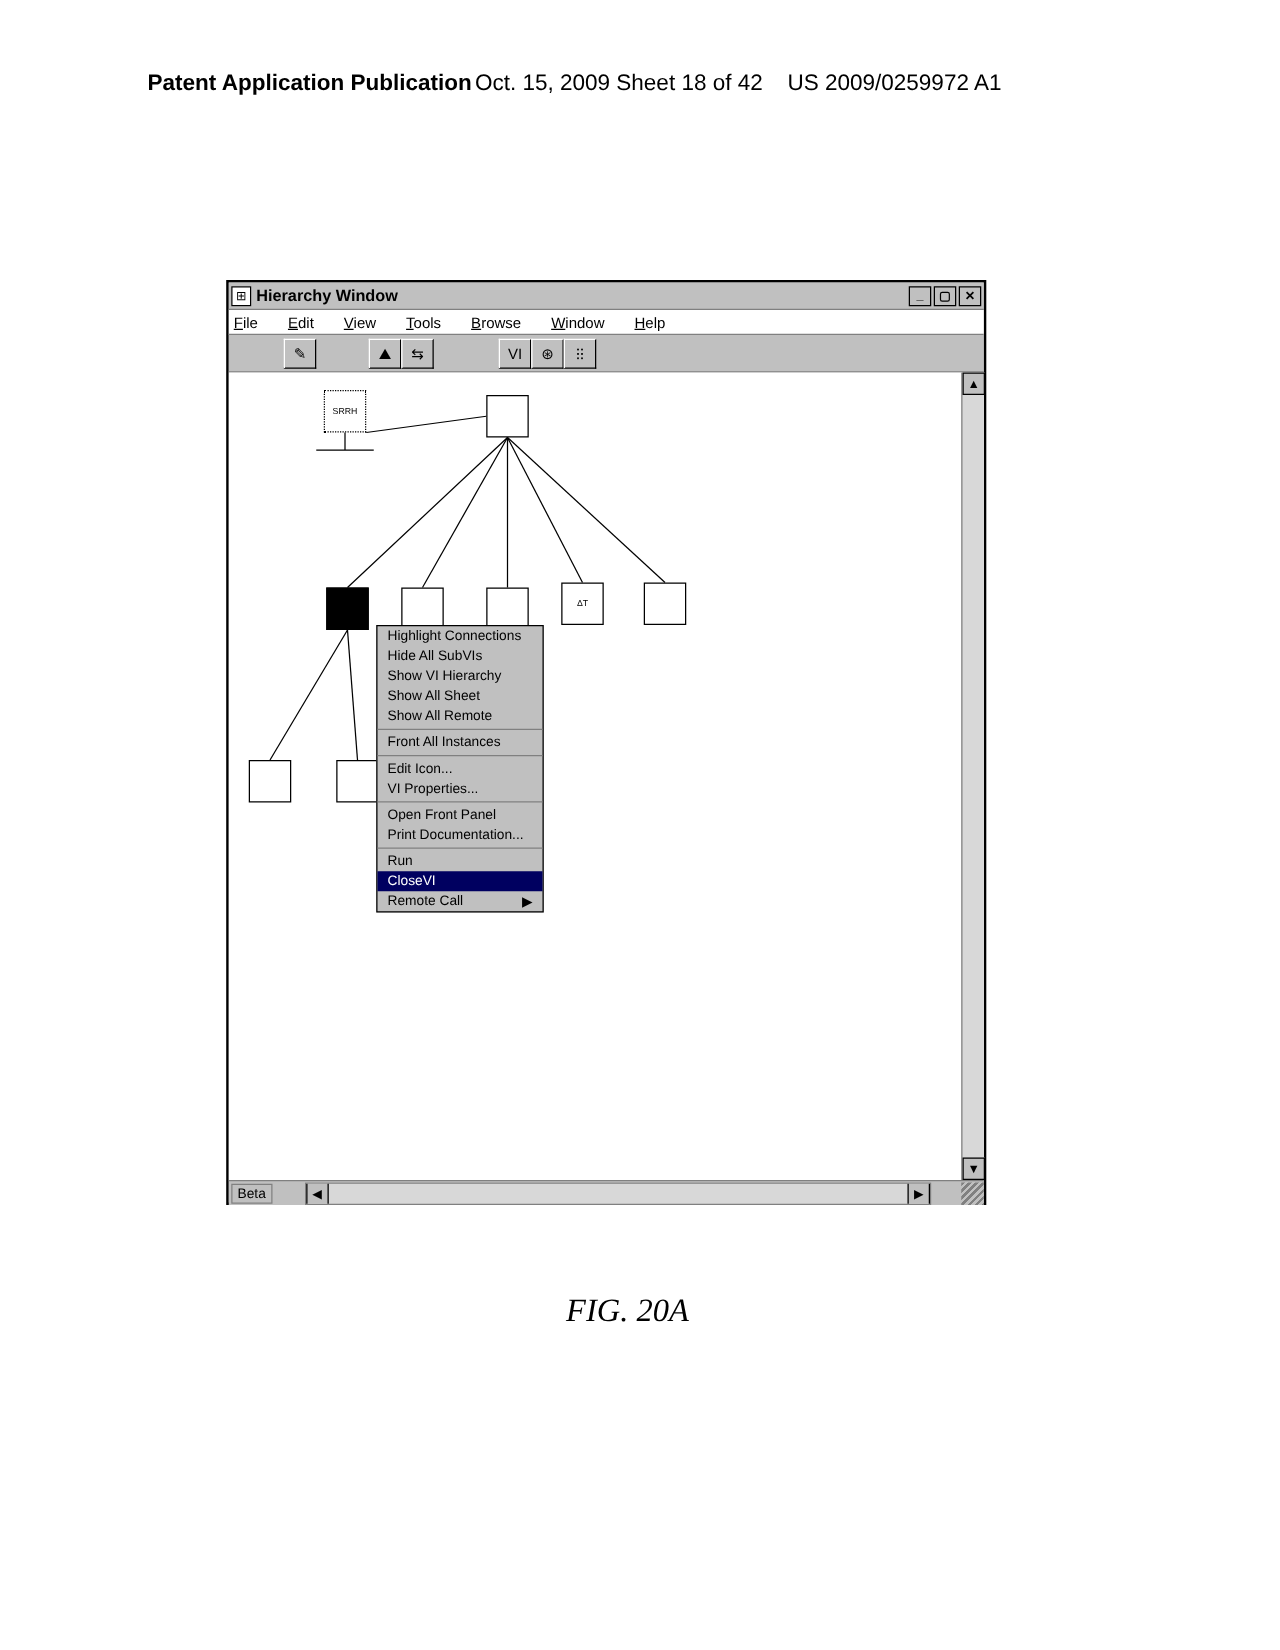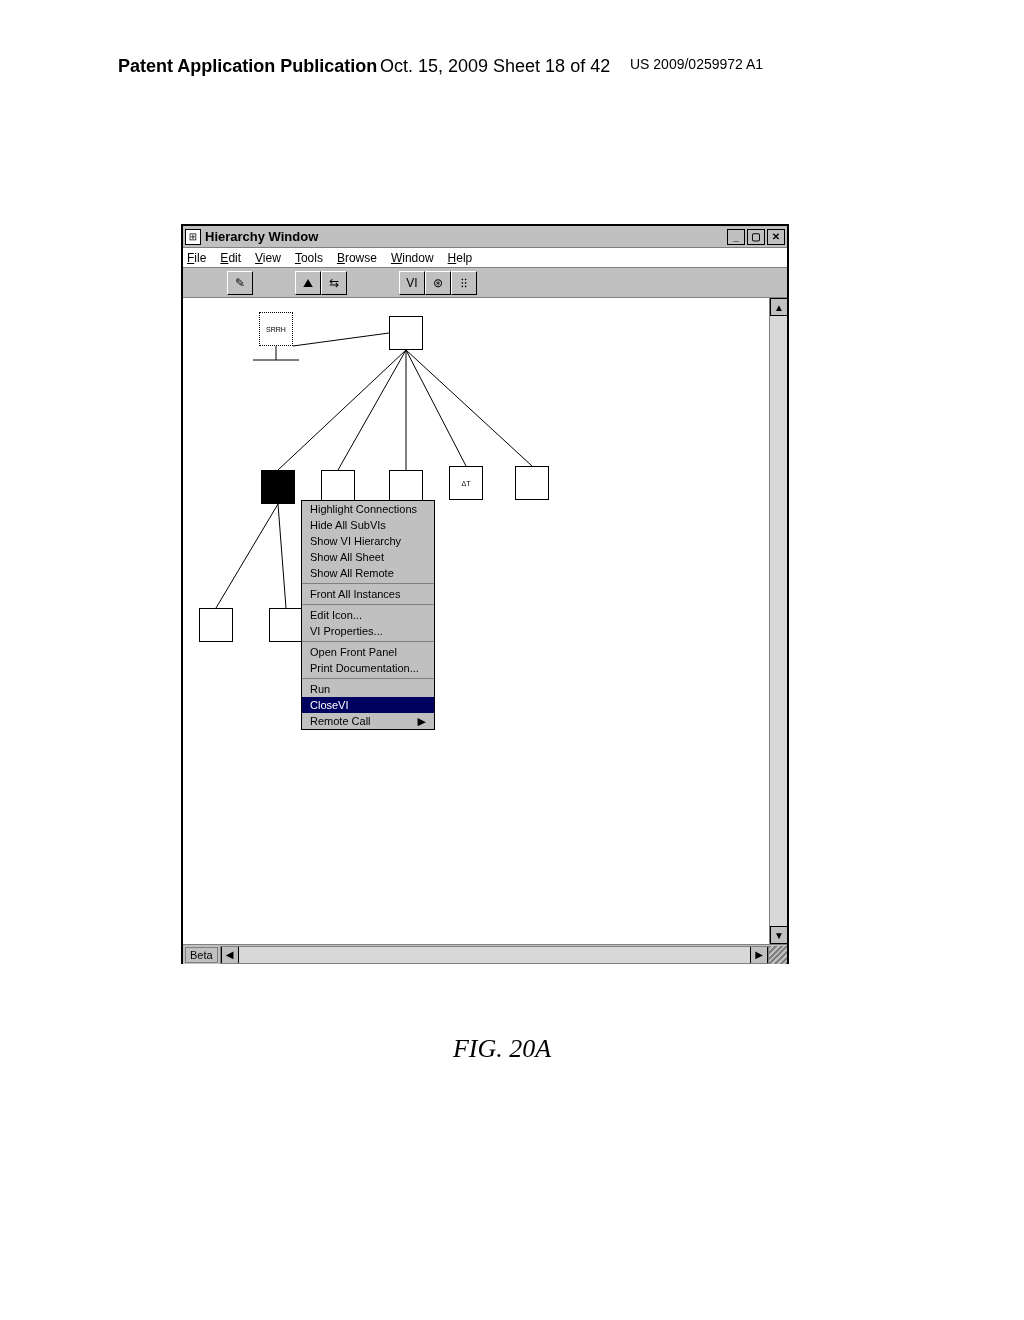--- a/index.html
+++ b/index.html
@@ -21,21 +21,21 @@
   .header-center {
     position: absolute;
     top: 56px;
     left: 380px;
     font-size: 18px;
   }
   .header-right {
     position: absolute;
     top: 56px;
     left: 630px;
-    font-size: 14px;
+    font-size: 18px;
   }
   .figure-caption {
     position: absolute;
     top: 1034px;
     left: 0;
     width: 1004px;
     text-align: center;
     font-size: 26px;
     font-style: italic;
     font-family: Liberation Serif, serif;
@@ -84,21 +84,21 @@
     font-weight: bold;
   }
   
   .menubar {
     height: 20px;
     background: #fff;
     border-bottom: 1px solid #808080;
     display: flex;
     align-items: center;
     padding-left: 4px;
-    gap: 14px;
+    gap: 24px;
   }
   .menu-item {
     font-size: 12px;
   }
   .menu-item .ul { text-decoration: underline; }
   
   .toolbar {
     height: 30px;
     background: #c0c0c0;
     display: flex;
@@ -140,20 +140,21 @@
   }
   .vscroll .arrow-up { top: 0; }
   .vscroll .arrow-down { bottom: 0; }
   .statusbar {
     height: 20px;
     background: #c0c0c0;
     display: flex;
     align-items: center;
     position: relative;
     border-top: 1px solid #808080;
+    gap: 24px;
   }
   .status-chip {
     font-size: 11px;
     border: 1px solid #808080;
     background: #c0c0c0;
     padding: 1px 4px;
     margin-left: 2px;
   }
   .hscroll {
     flex: 1;

